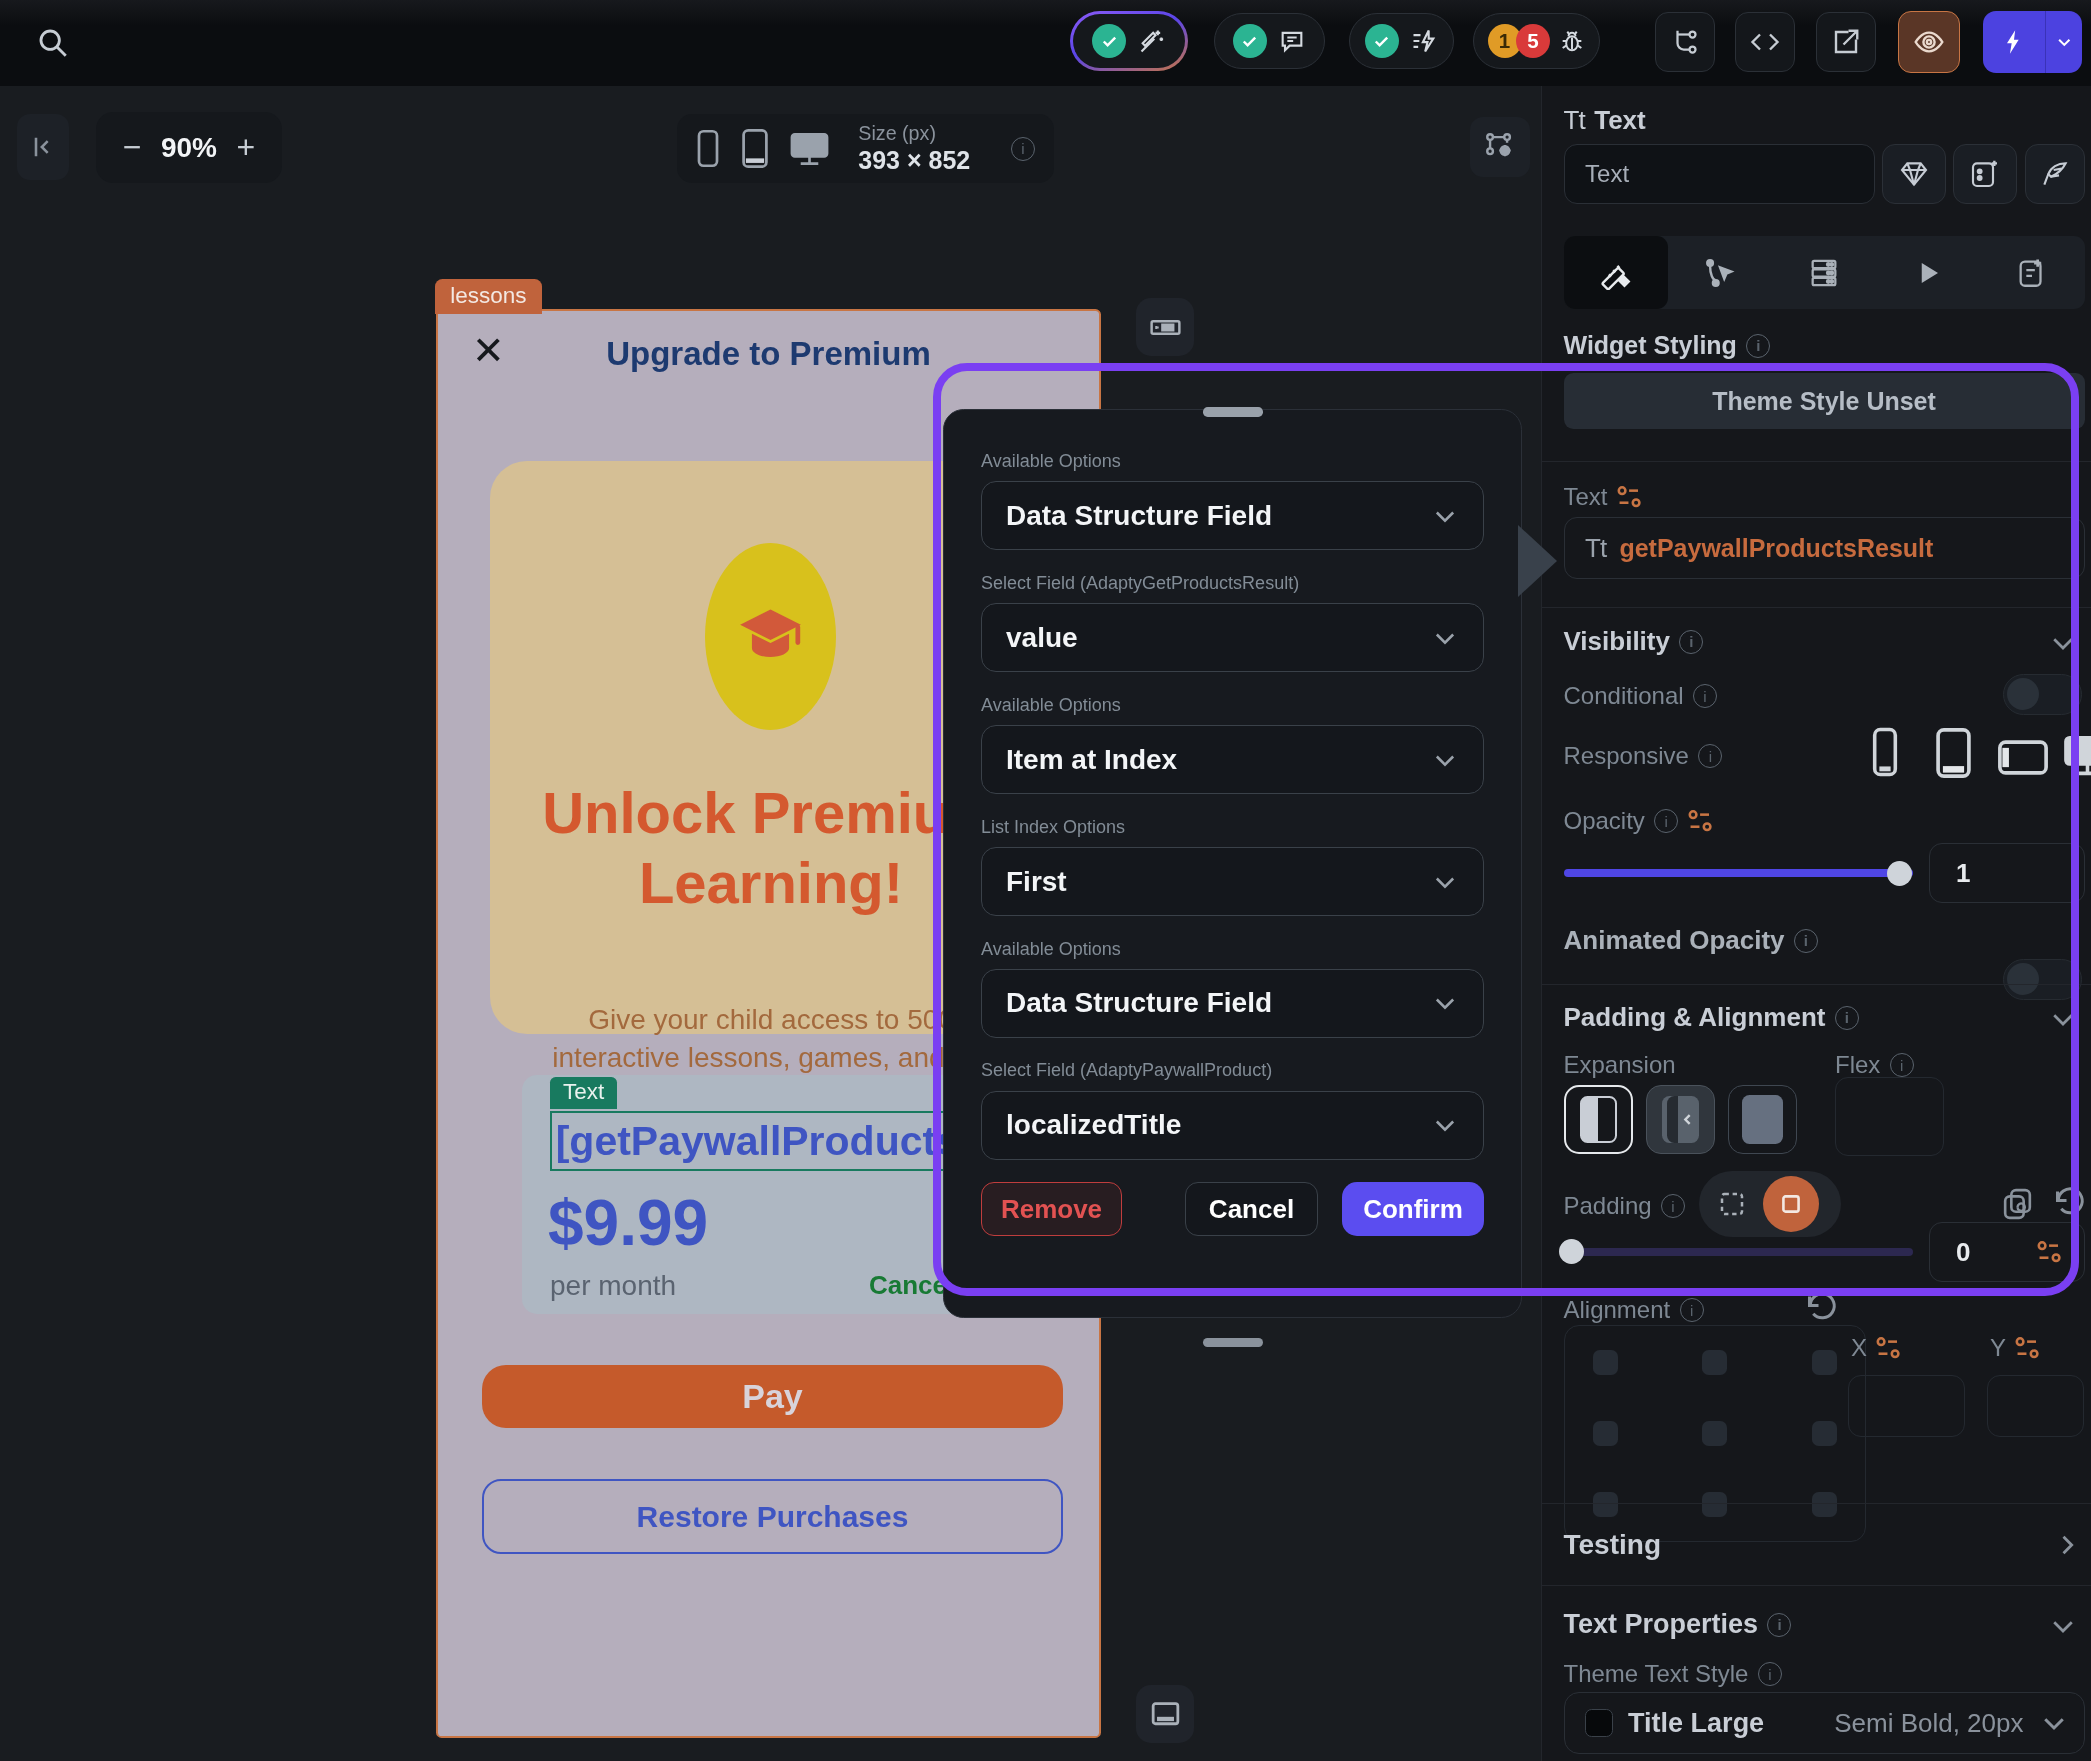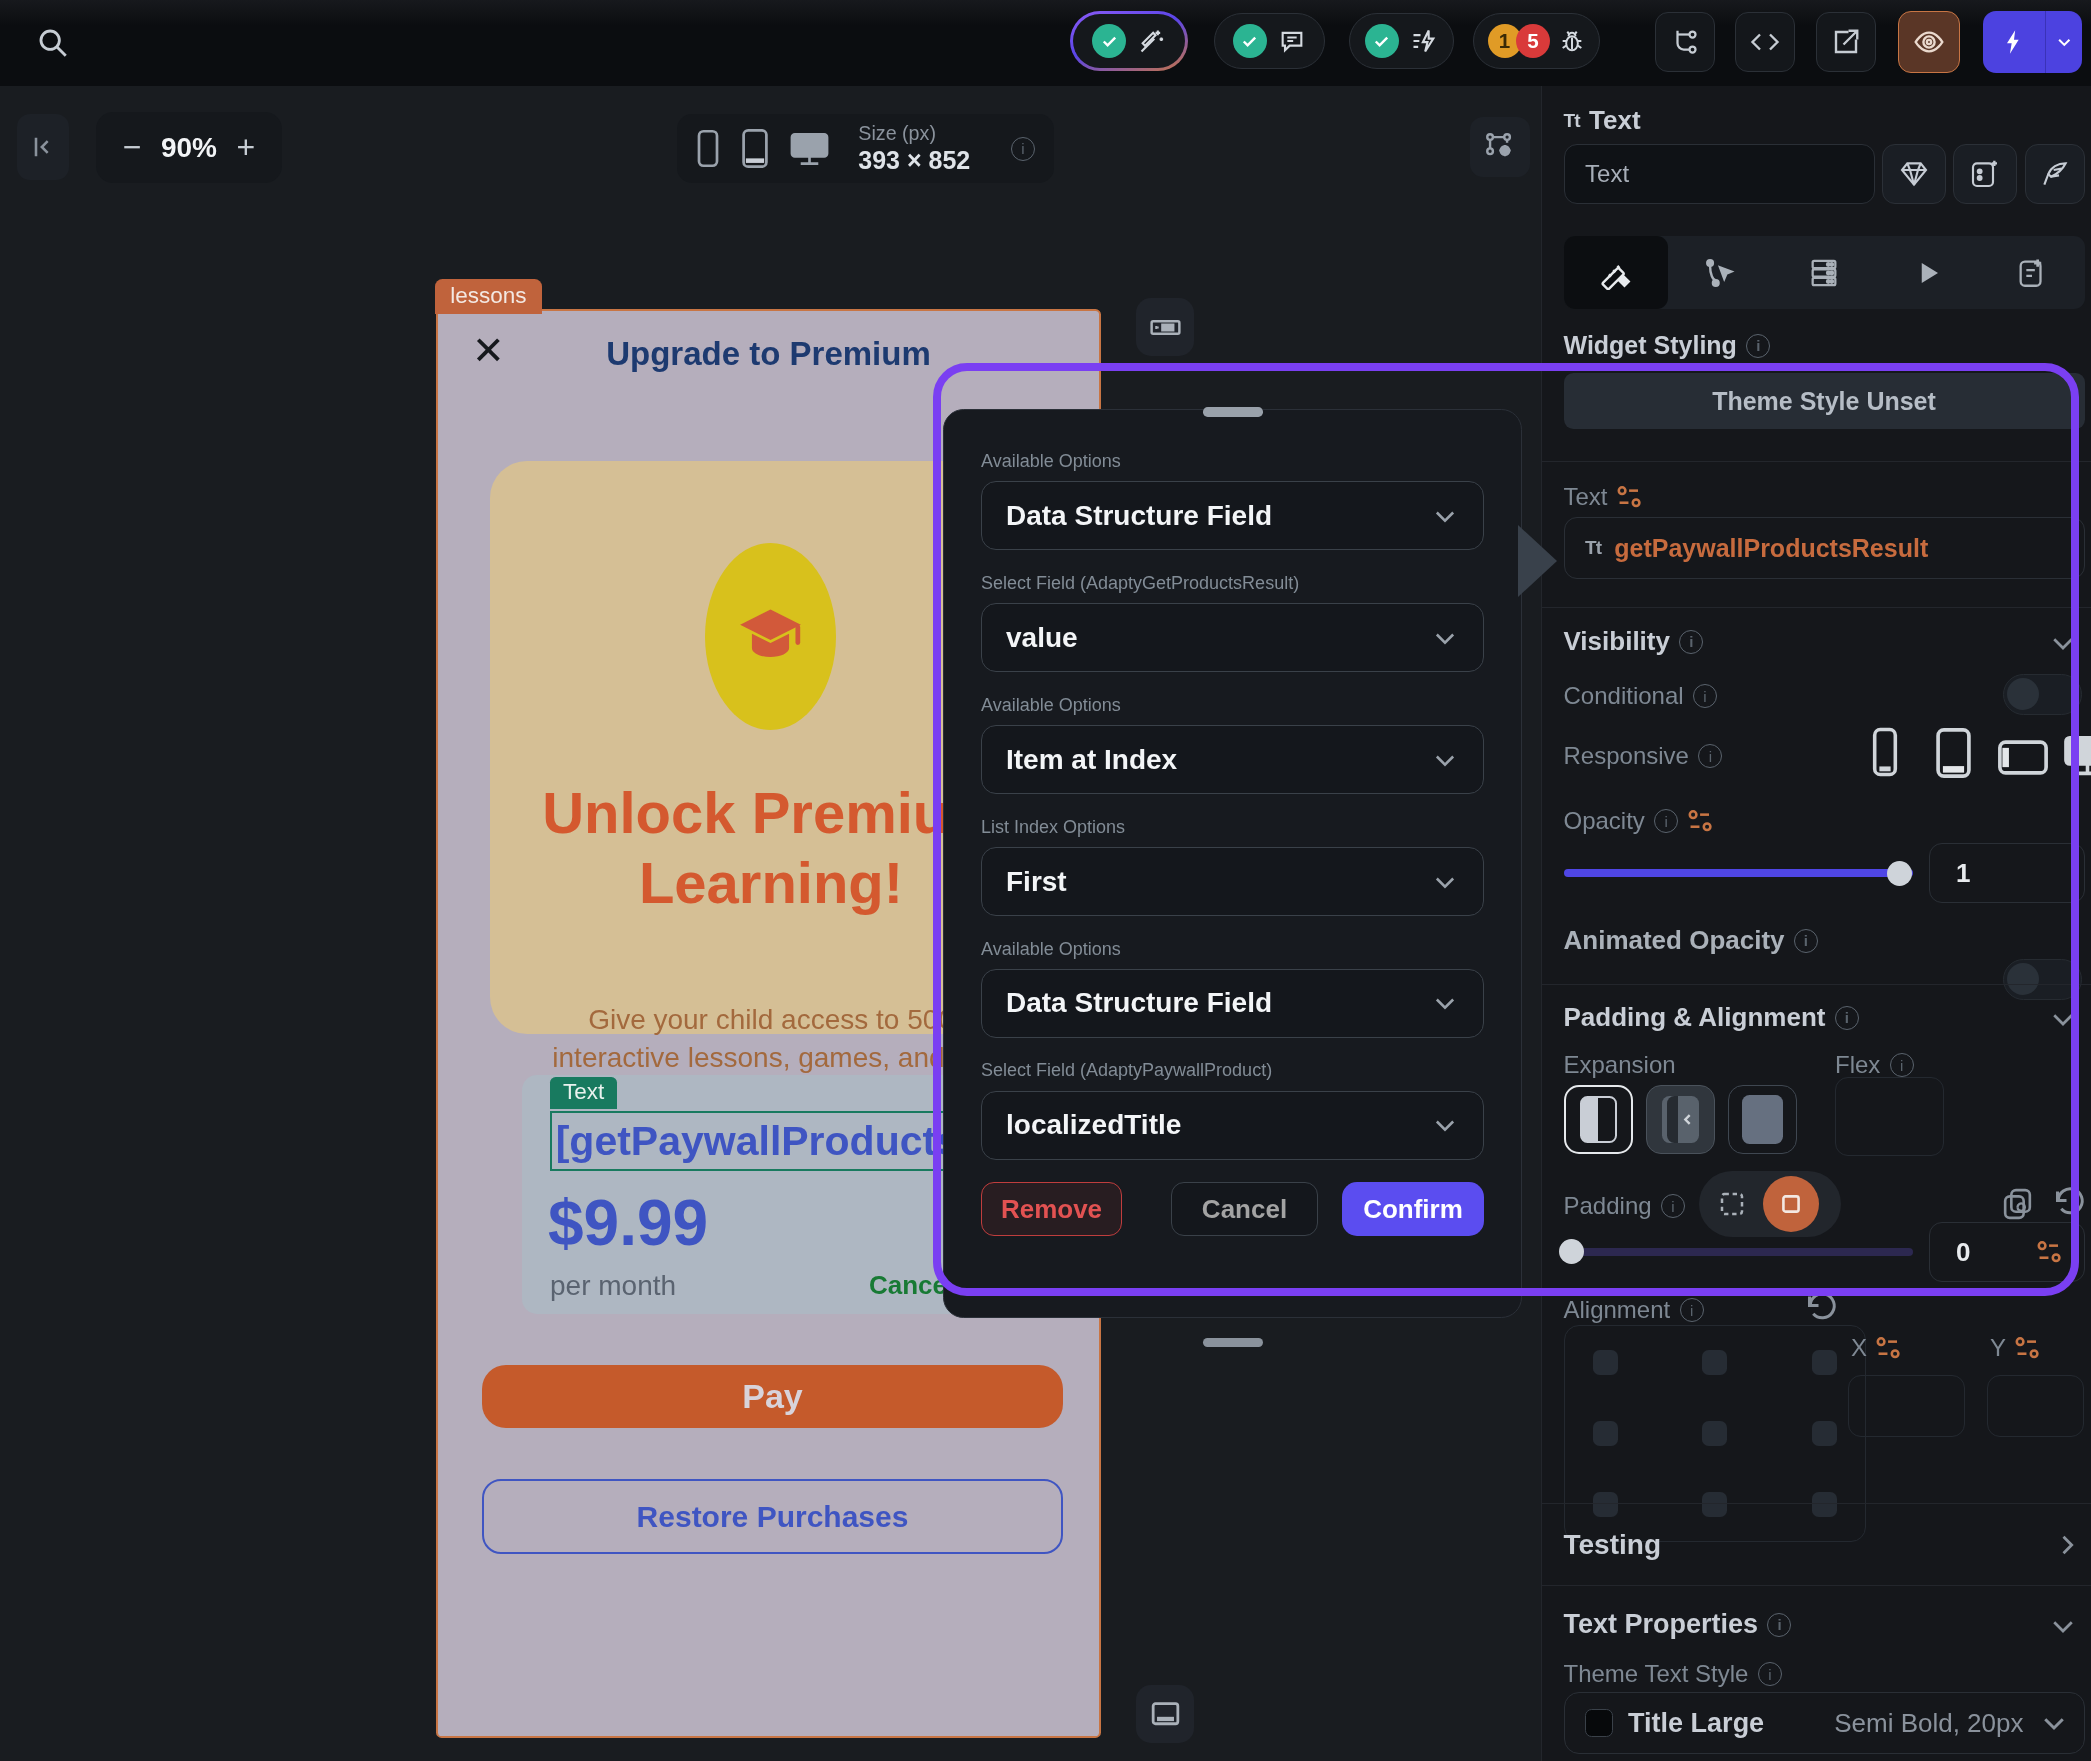--- a/index.html
+++ b/index.html
@@ -31,21 +31,21 @@
   
   #panel{left:1541px;top:86px;width:550px;height:1675px;background:#15171b;border-left:0.9px solid #23262c;z-index:3;}
   .plabel{font-size:24px;color:#7e8893;display:flex;align-items:center;gap:9.4px;}
   .phead{font-size:26px;font-weight:700;color:#c9ced6;display:flex;align-items:center;gap:9.4px;}
   .divider{position:absolute;left:0;width:550px;height:0.9px;background:#23262c;}
   .field{border:1.4px solid #2a2f36;border-radius:13px;display:flex;align-items:center;background:transparent;}
   .info{width:24px;height:24px;border-radius:50%;border:1.9px solid #5a636d;color:#5a636d;font-size:15px;display:inline-flex;align-items:center;justify-content:center;font-style:normal;flex:0 0 auto;}
   .varicon{display:inline-block;flex:0 0 auto;}
   .toggle{width:79px;height:41px;border-radius:20.6px;background:#1a1e24;border:1.4px solid #262b31;position:relative;}
   .toggle .knob{position:absolute;left:2.8px;top:2.8px;width:32px;height:32px;border-radius:50%;background:#2a3139;}
-  .tt{font-weight:700;color:#9aa2ac;font-size:19px;letter-spacing:-0.9px;}
+  .tt{font-weight:400;color:#9aa2ac;font-size:26px;letter-spacing:-0.9px;}
 
   
   #modal{left:943px;top:409px;width:579px;height:909px;background:#171a1f;border:1.9px solid #2b3038;border-radius:20.6px;z-index:20;padding:41px 37px 0;}
   .mlabel{font-size:18px;color:#828c96;margin-bottom:9.4px;}
   .mselect{height:69px;border:1.4px solid #3a4149;border-radius:15px;background:#14171c;display:flex;align-items:center;padding:12px 24px;margin-bottom:22.5px;}
   .mselect span{font-size:28px;font-weight:700;color:#f3f5f7;flex:1;}
   .handle{position:absolute;left:50%;transform:translateX(-50%);width:60px;height:9.4px;border-radius:4.7px;background:#99a1aa;}
   .btn{display:flex;align-items:center;justify-content:center;font-weight:700;font-size:26px;border-radius:13px;height:54px;}
 
   
@@ -671,21 +671,21 @@
         <span>localizedTitle</span>
         <svg width="28" height="28" viewBox="0 0 24 24" fill="none" stroke="#9aa2ab" stroke-width="2.2">
             <path d="M5 9l7 7 7-7"></path>
           </svg>
       </div>
     </div>
 
     <div style="display:flex;align-items:center;margin-top:13px;">
       <div class="btn" style="width:141px;border:1.9px solid #c03d3d;background:rgba(192,61,61,0.10);color:#e25252;">Remove</div>
       <div style="flex:1;"></div>
-      <div class="btn" style="width:147px;border:1.4px solid #3a4149;background:#14171c;color:#a3a3a3;">Cancel</div>
+      <div class="btn" style="width:133px;border:1.4px solid #3a4149;background:#14171c;color:#ffffff;">Cancel</div>
       <div class="btn" style="width:142px;background:#5b4df0;color:#ffffff;border-radius:15px;margin-left:24px;">Confirm</div>
     </div>
 
     <span class="handle" style="bottom:-30px;background:#8a929c;"></span>
   </div>
 
   <div id="pointer" class="abs"></div>
 
   <div id="pframe" class="abs"></div>
 

